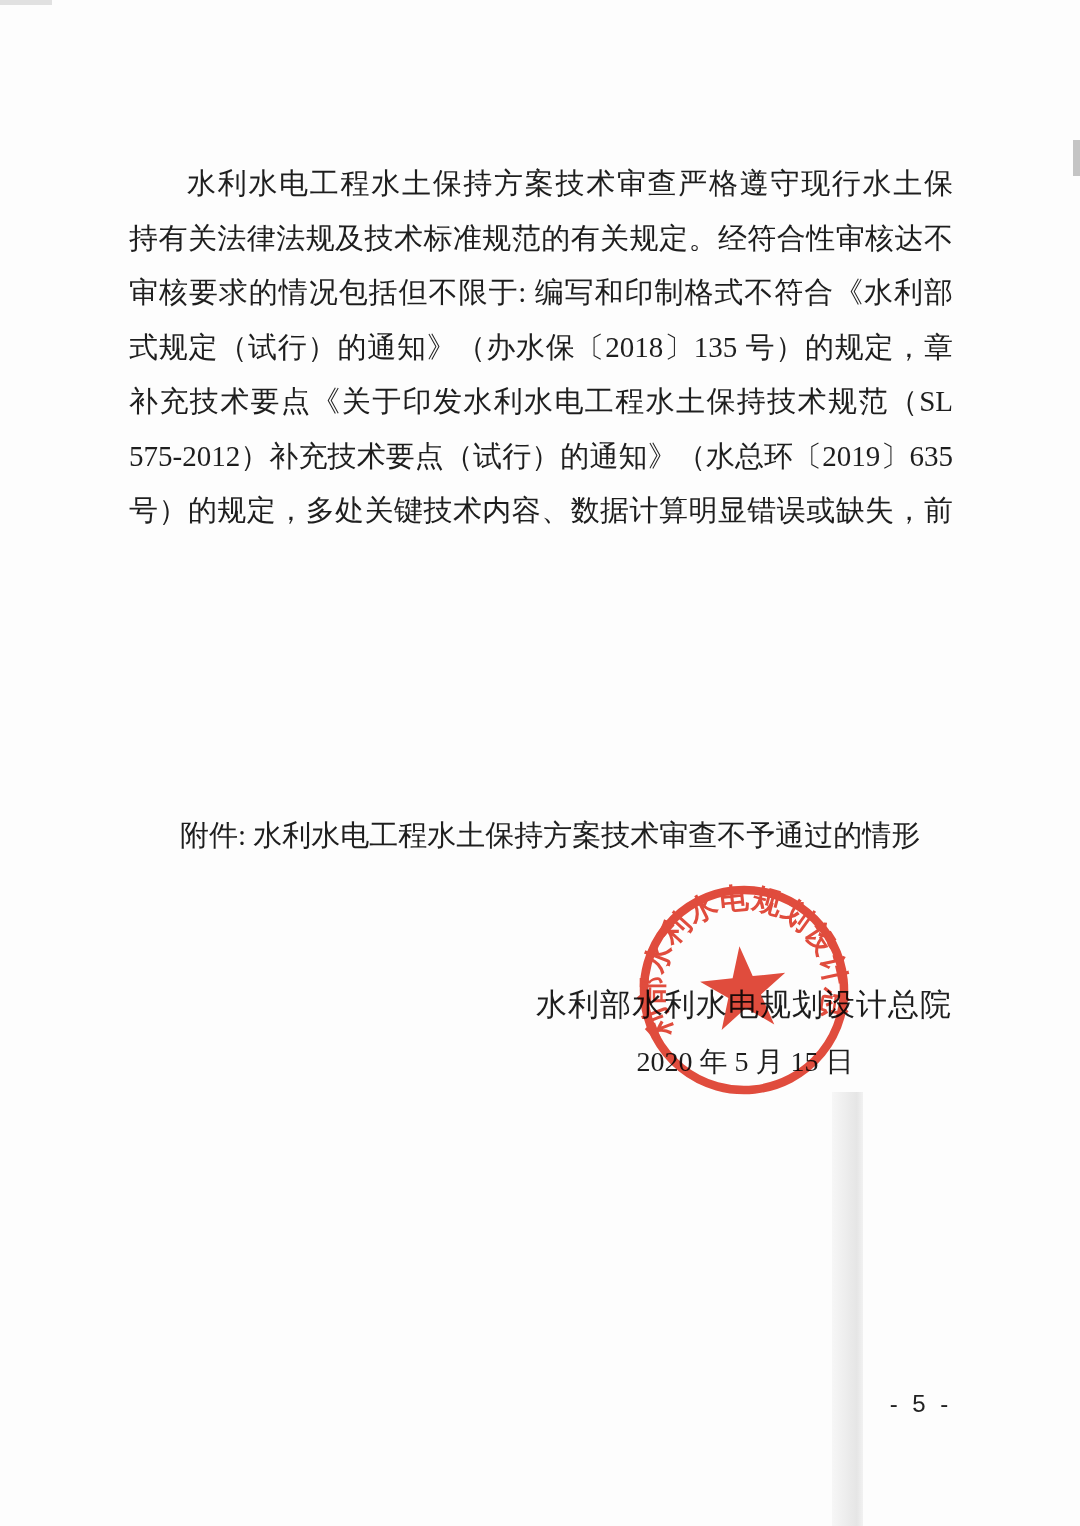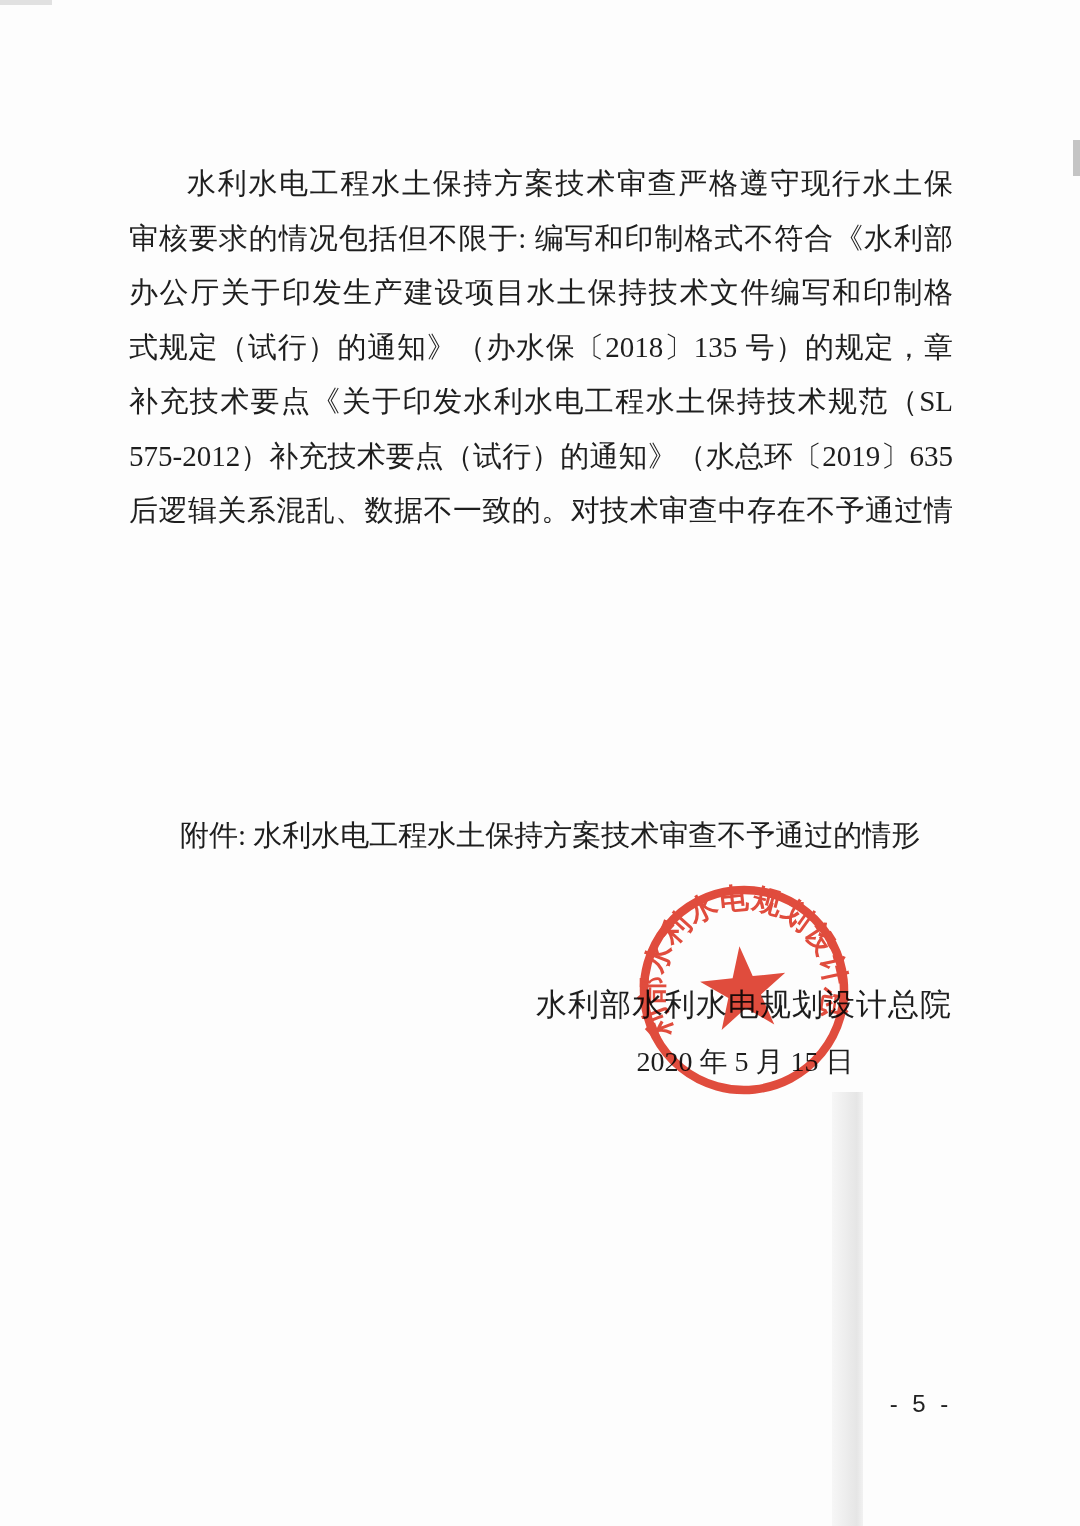--- a/index.html
+++ b/index.html
@@ -125,26 +125,26 @@
     opacity: 0.8;
   }
 </style>
 </head>
 <body>
 
 <div class="page">
 
   <div class="body-text">
     <div class="line j indent">水利水电工程水土保持方案技术审查严格遵守现行水土保</div>
+    <div class="line j">持有关法律法规及技术标准规范的有关规定。经符合性审核达不</div>
     <div class="line j">审核要求的情况包括但不限于: 编写和印制格式不符合《水利部</div>
-    <div class="line j">办公厅关于印发生产建设项目水土保持技术文件编写和印制格</div>
     <div class="line j">式规定（试行）的通知》（办水保〔2018〕135 号）的规定，章</div>
     <div class="line j">补充技术要点《关于印发水利水电工程水土保持技术规范（SL</div>
     <div class="line j">575-2012）补充技术要点（试行）的通知》（水总环〔2019〕635</div>
-    <div class="line j">后逻辑关系混乱、数据不一致的。对技术审查中存在不予通过情</div>
+    <div class="line j">号）的规定，多处关键技术内容、数据计算明显错误或缺失，前</div>
   </div>
 
   <div class="attachment">附件: 水利水电工程水土保持方案技术审查不予通过的情形</div>
 
   <div class="signature">水利部水利水电规划设计总院</div>
   <div class="sign-date">2020 年 5 月 15 日</div>
 
   <svg class="seal" viewBox="0 0 268 268" xmlns="http://www.w3.org/2000/svg">
     <g transform="rotate(-6 132 132)">
       <circle class="ring" cx="132" cy="132" r="100"></circle>

